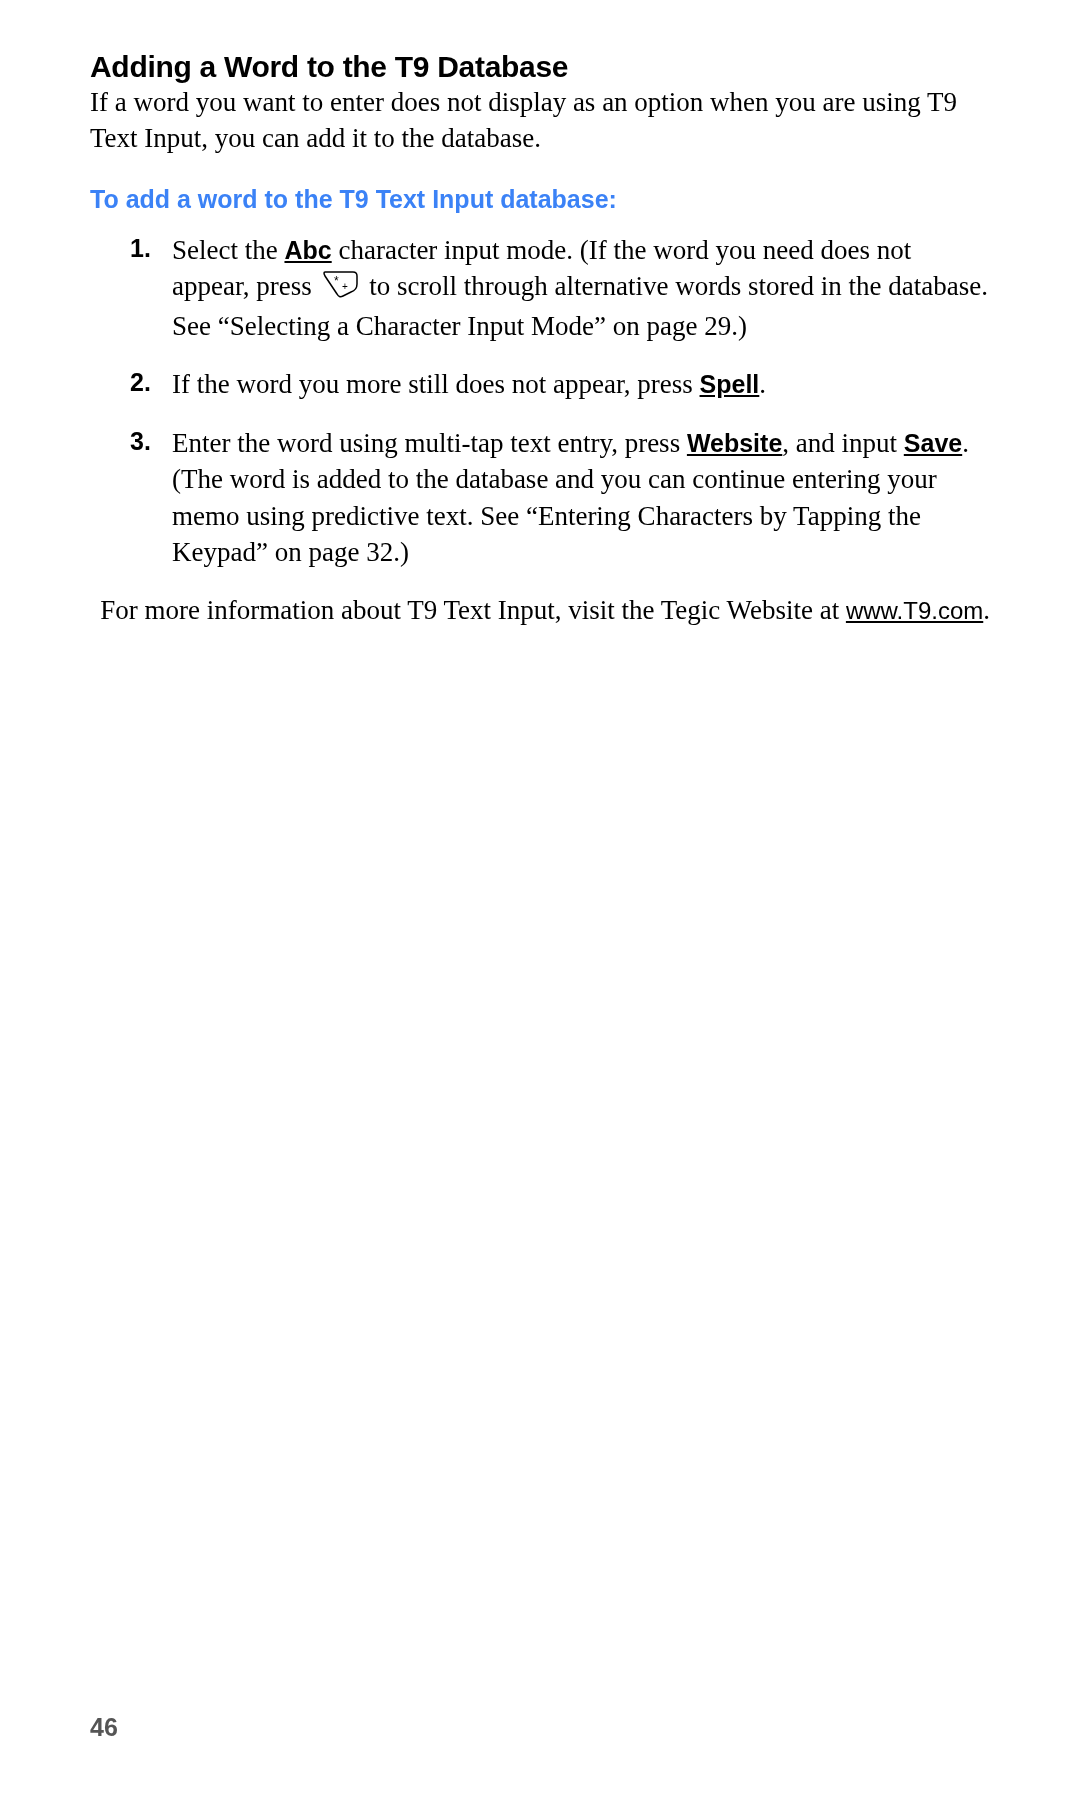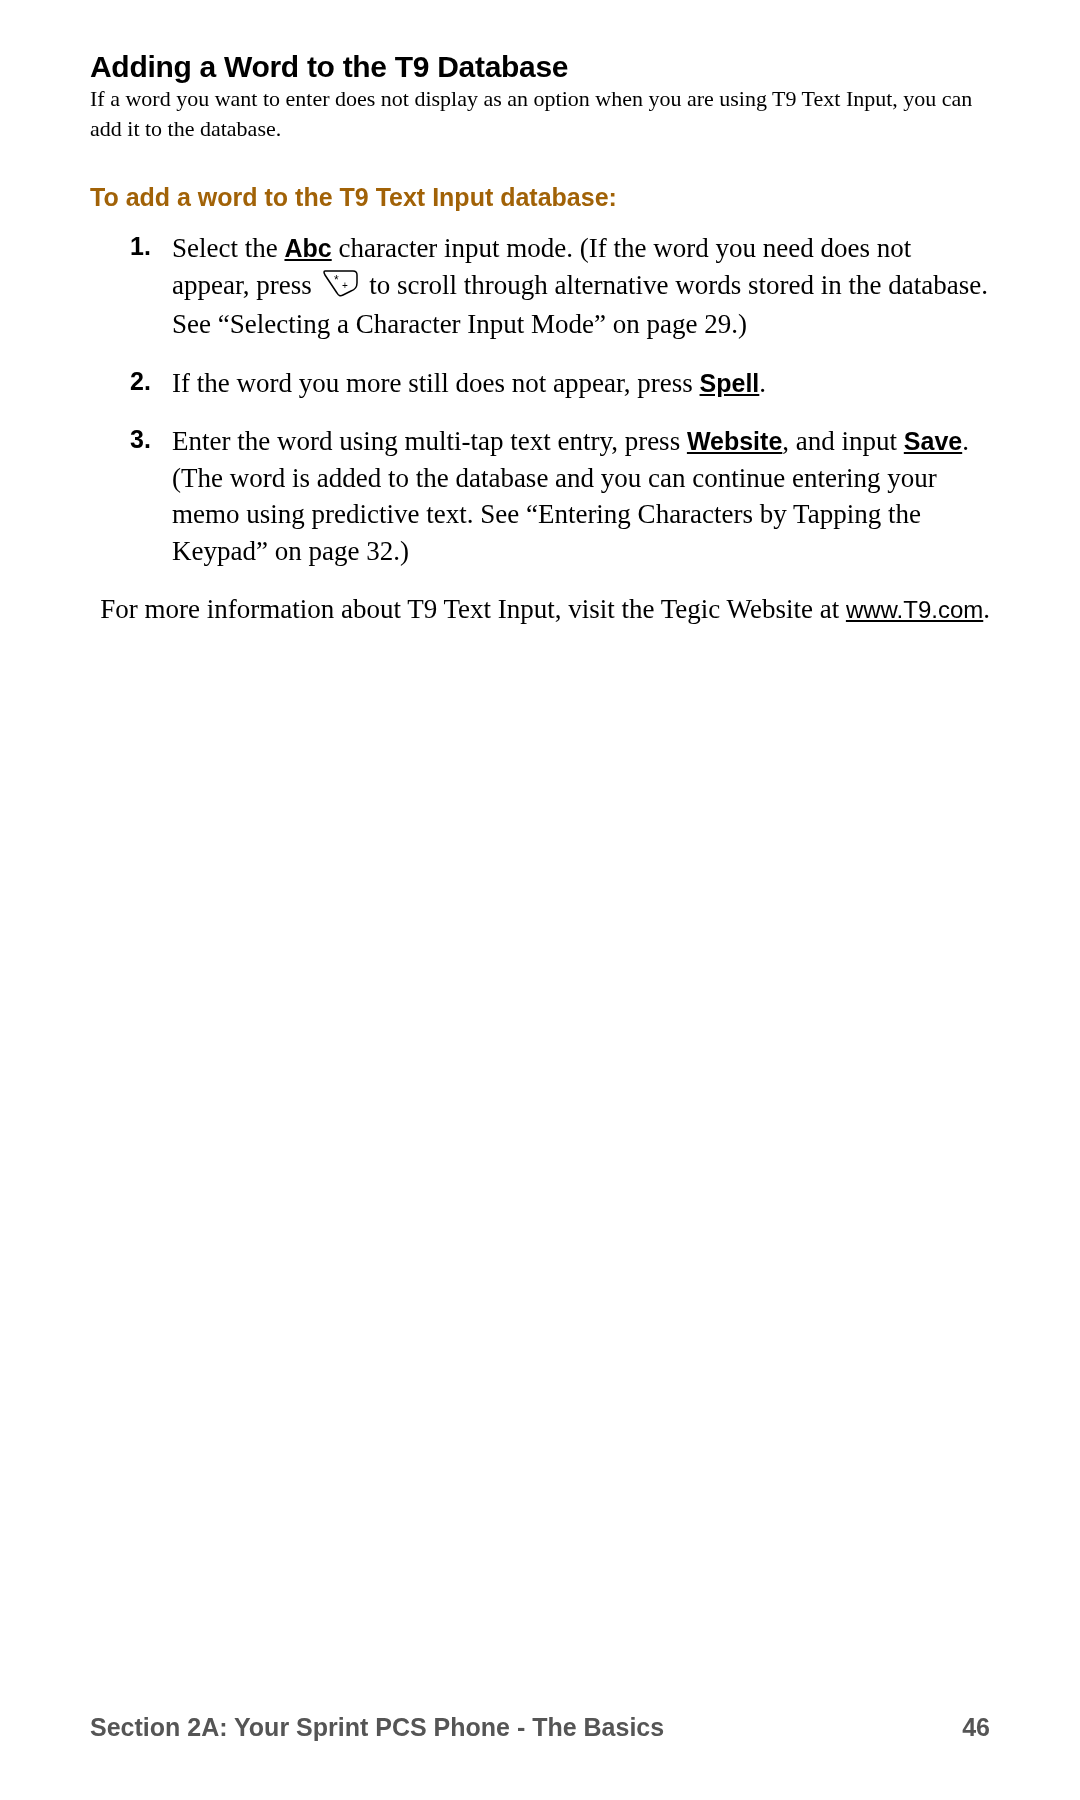--- a/index.html
+++ b/index.html
@@ -12,29 +12,29 @@
       position: relative;
       padding: 50px 90px 0 90px;
     }
     .heading {
       font-family: Arial, Helvetica, sans-serif;
       font-weight: bold;
       font-size: 30px;
       letter-spacing: -0.3px;
     }
     .intro {
-      font-size: 22px;
+      font-size: 27px;
       line-height: 1.35;
-      margin-bottom: 40px;
+      margin-bottom: 28px;
     }
     .subheading {
       font-family: Arial, Helvetica, sans-serif;
       font-weight: bold;
       font-size: 25px;
-      color: #a16207;
+      color: #3b82f6;
       margin-bottom: 18px;
     }
     ol {
       list-style: none;
       padding-left: 40px;
       margin-bottom: 20px;
     }
     ol li {
       font-size: 27px;
       line-height: 1.35;
@@ -109,15 +109,14 @@
     <span class="num">3.</span>
     <span>Enter the word using multi-tap text entry, press </span><span class="b">Website</span><span>, and input </span><span class="b">Save</span><span>. (The word is added to the database and you can continue entering your memo using predictive text. See “Entering Characters by Tapping the Keypad” on page 32.)</span>
   </li>
 </ol>
 
 <p class="more">
   <span>For more information about T9 Text Input, visit the Tegic Website at </span><span class="link">www.T9.com</span><span>.</span>
 </p>
 
 <div class="footer">
-  <span>Section 2A: Your Sprint PCS Phone - The Basics</span>
   <span>46</span>
 </div>
 
 </body></html>

